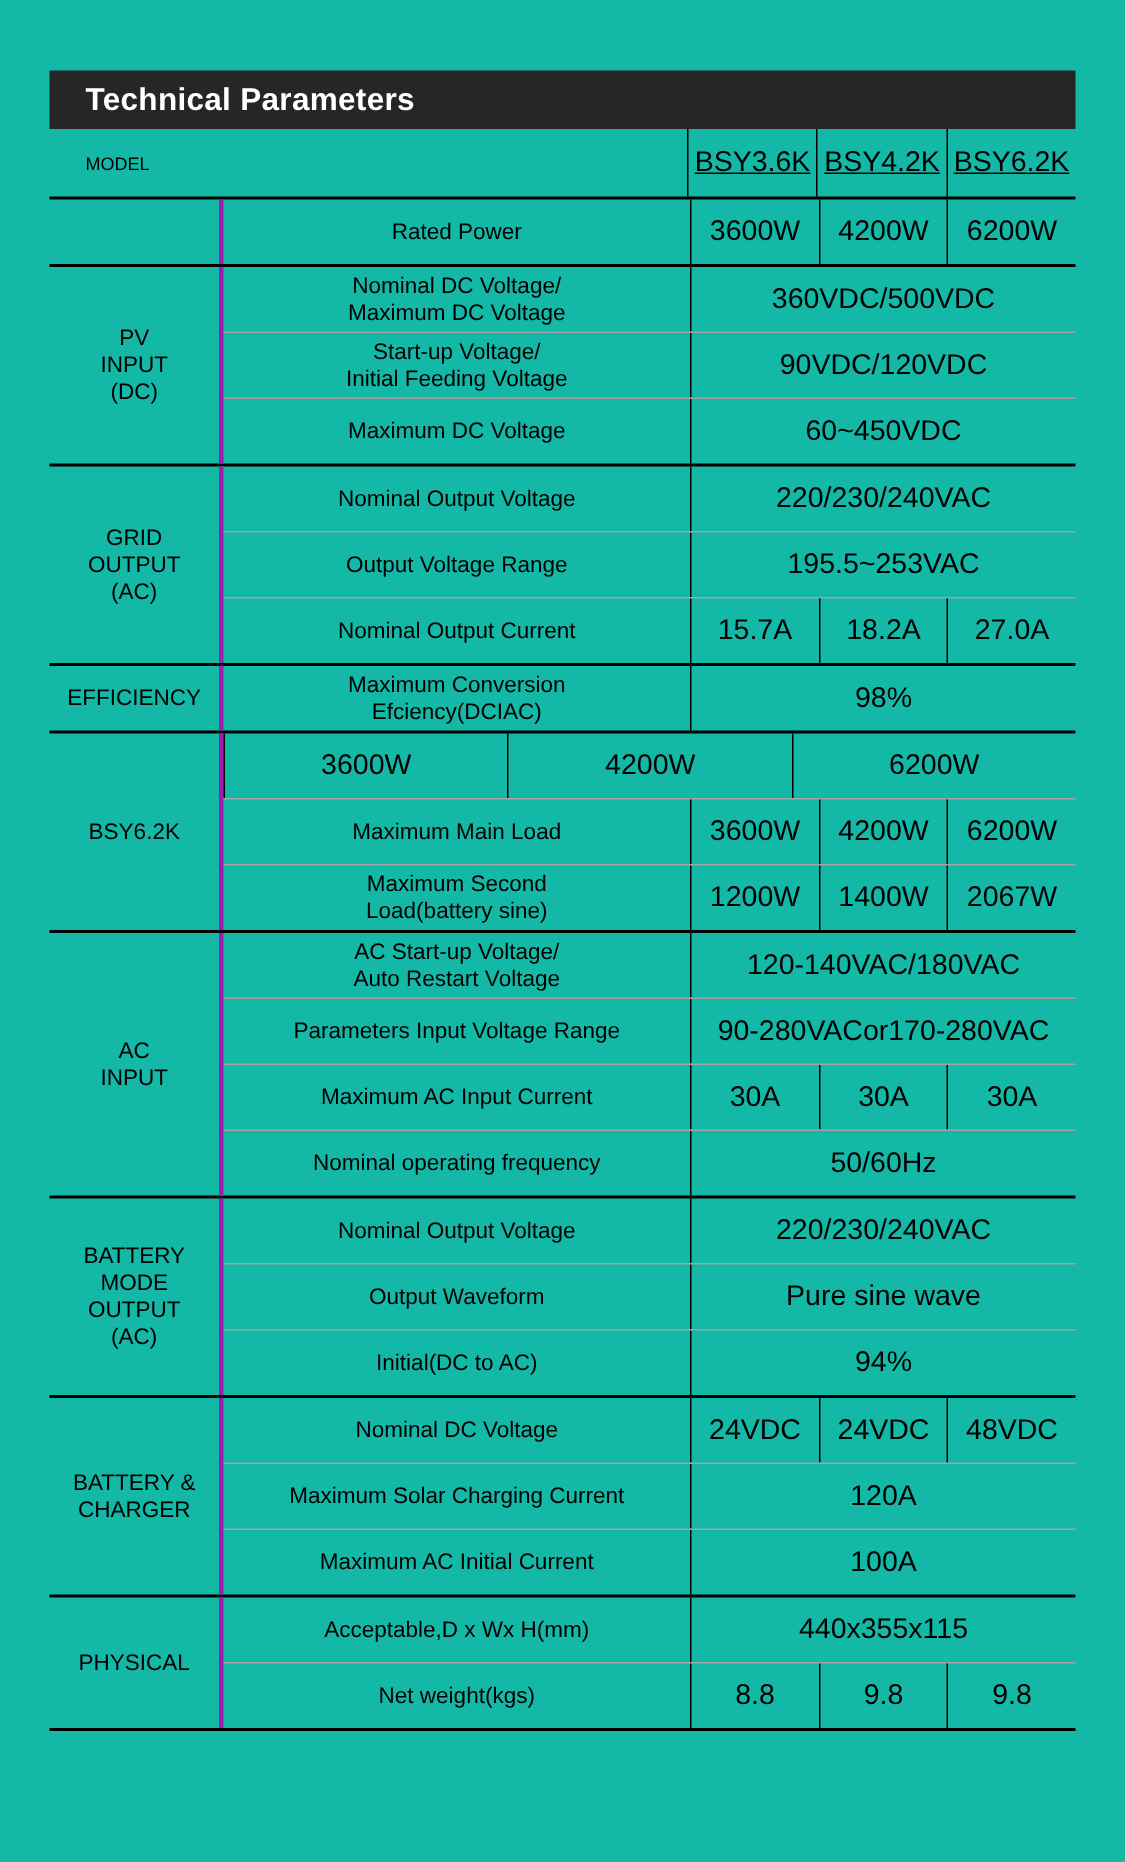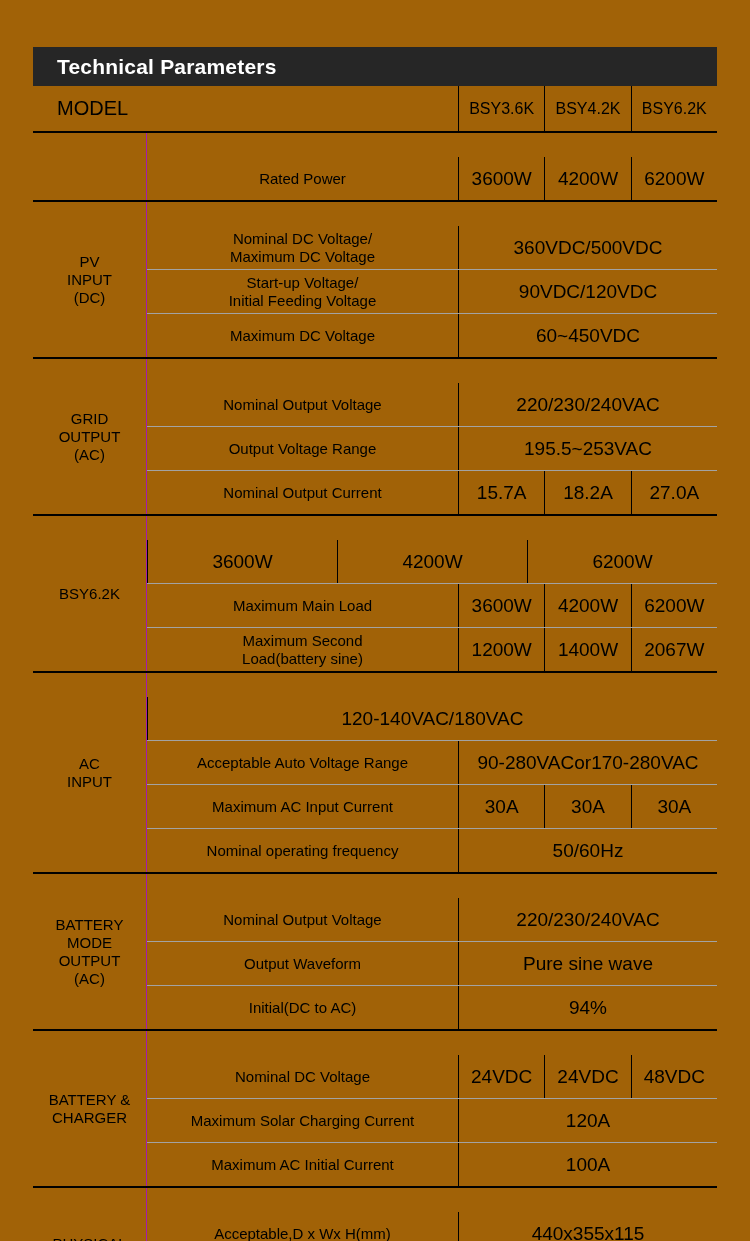--- a/index.html
+++ b/index.html
@@ -1,19 +1,19 @@
 <!DOCTYPE html>
 <html><head>
 <meta charset="utf-8">
 <style>
   html, body { margin: 0; padding: 0; background: #ffffff; }
   .page {
     width: 750px;
     height: 1241px;
-    background: #a16207;
+    background: #14b8a6;
     font-family: "Liberation Sans", "DejaVu Sans", sans-serif;
     color: #000000;
     box-sizing: border-box;
     padding: 47px 33px 0 33px;
   }
   .spec-table { width: 684px; }
 
   
   .title-bar {
     height: 39px;
@@ -35,41 +35,41 @@
     height: 45px;
     border-bottom: 2px solid #000;
   }
   .model-label {
     width: 425px;
     flex: none;
     display: flex;
     align-items: center;
     padding-left: 24px;
     box-sizing: border-box;
-    font-size: 20px;
+    font-size: 12px;
   }
 
   
   .section {
     display: flex;
     border-bottom: 2px solid #000;
   }
   .cat {
     width: 113px;
     flex: none;
-    border-right: 1px solid #a21caf;
+    border-right: 3px solid #a21caf;
     display: flex;
     align-items: center;
     justify-content: center;
     text-align: center;
     white-space: pre-line;
     font-size: 15px;
     line-height: 1.2;
   }
-  .rows { flex: 1; display: flex; flex-direction: column; margin-top: 24px; }
+  .rows { flex: 1; display: flex; flex-direction: column; }
   .row {
     display: flex;
     height: 43px;
     border-top: 1px solid #a3a3a3;
   }
   .row:first-child { border-top: none; }
   .param {
     width: 311px;
     flex: none;
     display: flex;
@@ -89,21 +89,21 @@
     flex: 1;
     display: flex;
     align-items: center;
     justify-content: center;
     text-align: center;
     font-size: 19px;
     border-left: 1px solid #000;
   }
   .val:first-child { border-left: none; }
   .val.full { border-left: none; }
-  .model-row .val { font-size: 16px; }
+  .model-row .val { font-size: 19px; text-decoration: underline; }
 </style>
 </head>
 <body>
 
 <div class="page">
   <div class="spec-table">
 
     <div class="title-bar">
       <span class="title">Technical Parameters</span>
     </div>
@@ -180,20 +180,32 @@
           <div class="param">Nominal Output Current</div>
           <div class="vals">
             <div class="val">15.7A</div>
             <div class="val">18.2A</div>
             <div class="val">27.0A</div>
           </div>
         </div>
       </div>
     </div>
 
+    <div class="section">
+      <div class="cat">EFFICIENCY</div>
+      <div class="rows">
+        <div class="row">
+          <div class="param">Maximum Conversion
+Efciency(DCIAC)</div>
+          <div class="vals">
+            <div class="val full">98%</div>
+          </div>
+        </div>
+      </div>
+    </div>
 
     <div class="section">
       <div class="cat">BSY6.2K</div>
       <div class="rows">
         <div class="row">
           <div class="vals">
             <div class="val">3600W</div>
             <div class="val">4200W</div>
             <div class="val">6200W</div>
           </div>
@@ -216,26 +228,28 @@
           </div>
         </div>
       </div>
     </div>
 
     <div class="section">
       <div class="cat">AC
 INPUT</div>
       <div class="rows">
         <div class="row">
+          <div class="param">AC Start-up Voltage/
+Auto Restart Voltage</div>
           <div class="vals">
             <div class="val full">120-140VAC/180VAC</div>
           </div>
         </div>
         <div class="row">
-          <div class="param">Acceptable Auto Voltage Range</div>
+          <div class="param">Parameters Input Voltage Range</div>
           <div class="vals">
             <div class="val full">90-280VACor170-280VAC</div>
           </div>
         </div>
         <div class="row">
           <div class="param">Maximum AC Input Current</div>
           <div class="vals">
             <div class="val">30A</div>
             <div class="val">30A</div>
             <div class="val">30A</div>

